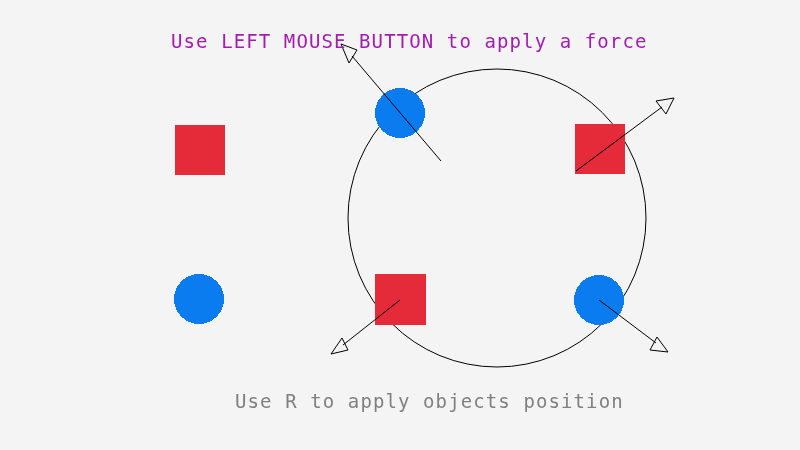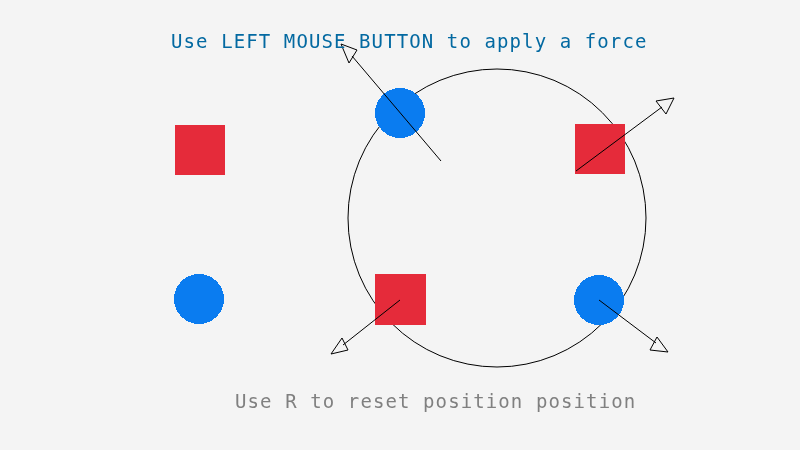--- a/index.html
+++ b/index.html
@@ -32,21 +32,21 @@
     white-space: pre;
     font-family: "DejaVu Sans Mono", "Liberation Mono", monospace;
     letter-spacing: 1.1px;
     -webkit-font-smoothing: none;
     font-smooth: never;
   }
   #hint-top {
     left: 171px;
     top: 30px;
     font-size: 19px;
-    color: #0369a1;
+    color: #a21caf;
   }
   #hint-bottom {
     left: 235px;
     top: 390px;
     font-size: 19px;
     color: #808080;
   }
 </style>
 </head>
 <body>
@@ -87,15 +87,15 @@
 
       <g>
         <line x1="599" y1="300" x2="656" y2="343" stroke="#000000" stroke-width="1"></line>
         <polygon points="668,352 650,350 657,337" fill="none" stroke="#000000" stroke-width="1"></polygon>
       </g>
     </g>
   </svg>
 
   <div class="hint" id="hint-top">Use LEFT MOUSE BUTTON to apply a force</div>
 
-  <div class="hint" id="hint-bottom">Use R to reset position position</div>
+  <div class="hint" id="hint-bottom">Use R to apply objects position</div>
 
 </div>
 
 </body></html>

